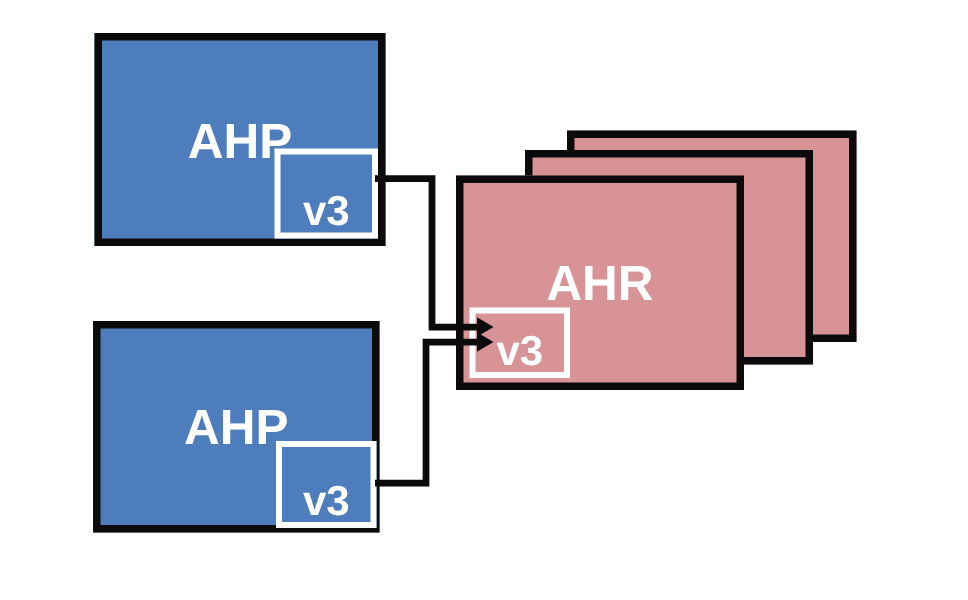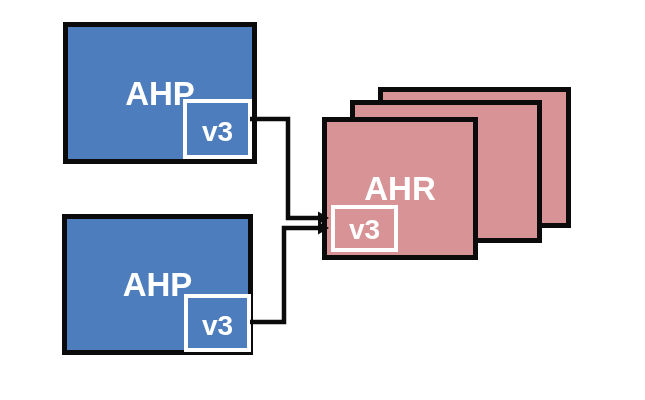--- a/index.html
+++ b/index.html
@@ -29,41 +29,41 @@
     font-size: 33px;
     font-weight: bold;
     line-height: 1;
     user-select: none;
   }
   .port {
     position: absolute;
     box-sizing: border-box;
     border: 4px solid var(--port-border, #ffffff);
     display: flex;
-    align-items: center;
+    align-items: flex-end;
     justify-content: center;
   }
   .port-label {
     color: var(--text, #ffffff);
     font-size: 28px;
     font-weight: bold;
     line-height: 1;
     padding-top: 6px;
     user-select: none;
   }
   
   #node-ahp-top    { left: 63px;  top: 22px;  width: 194px; height: 142px; }
   #port-ahp-top    { right: 0;    bottom: 0;  width: 69px;  height: 60px;
                      background: var(--node-blue, #4e7dbd); }
   #node-ahp-bottom { left: 62px;  top: 214px; width: 191px; height: 141px; }
   #port-ahp-bottom { right: -3px; bottom: -2px; width: 67px; height: 58px;
                      background: var(--node-blue, #4e7dbd); }
   #sheet-back      { left: 378px; top: 87px;  width: 193px; height: 141px; z-index: 1; }
   #sheet-middle    { left: 350px; top: 100px; width: 192px; height: 143px; z-index: 1; }
-  #node-ahr        { left: 322px; top: 117px; width: 156px; height: 143px; z-index: 2; }
+  #node-ahr        { left: 304px; top: 117px; width: 192px; height: 143px; z-index: 2; }
   #port-ahr        { left: 4px;   bottom: 3px; width: 67px; height: 47px;
                      background: var(--node-pink, #d89396); }
   #port-ahr .port-label { padding-top: 3px; }
   .connector-layer {
     position: absolute;
     left: 0; top: 0;
     width: 645px; height: 400px;
     z-index: 10;
     pointer-events: none;
   }

